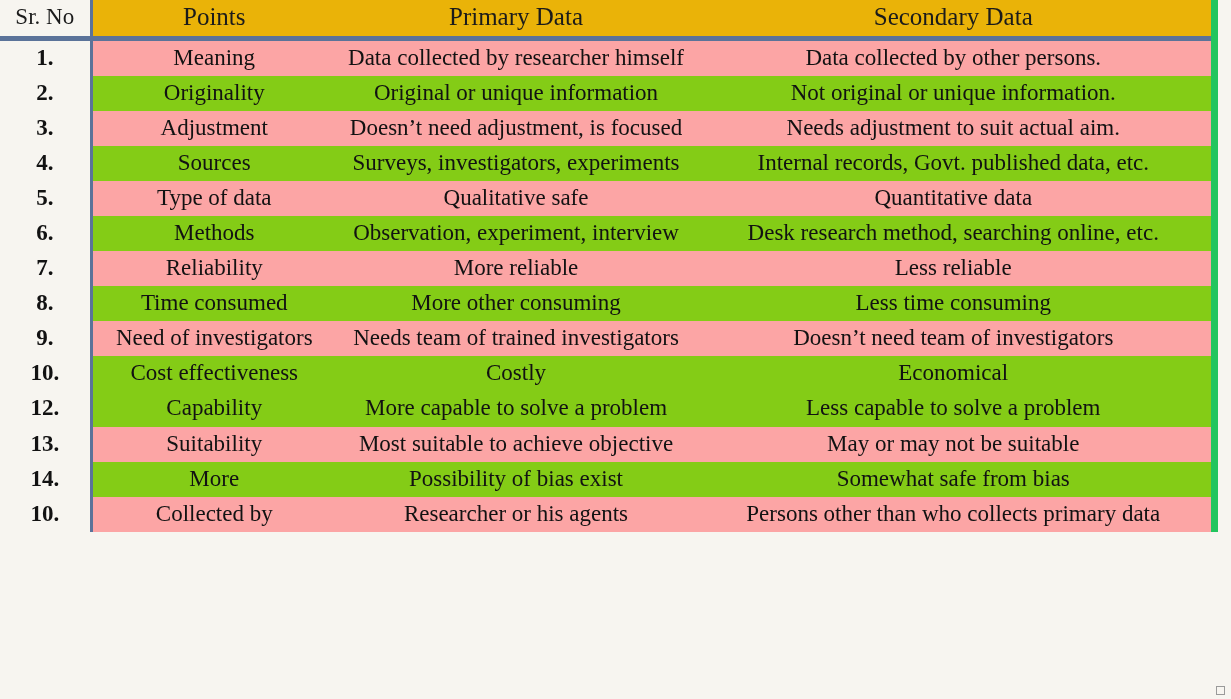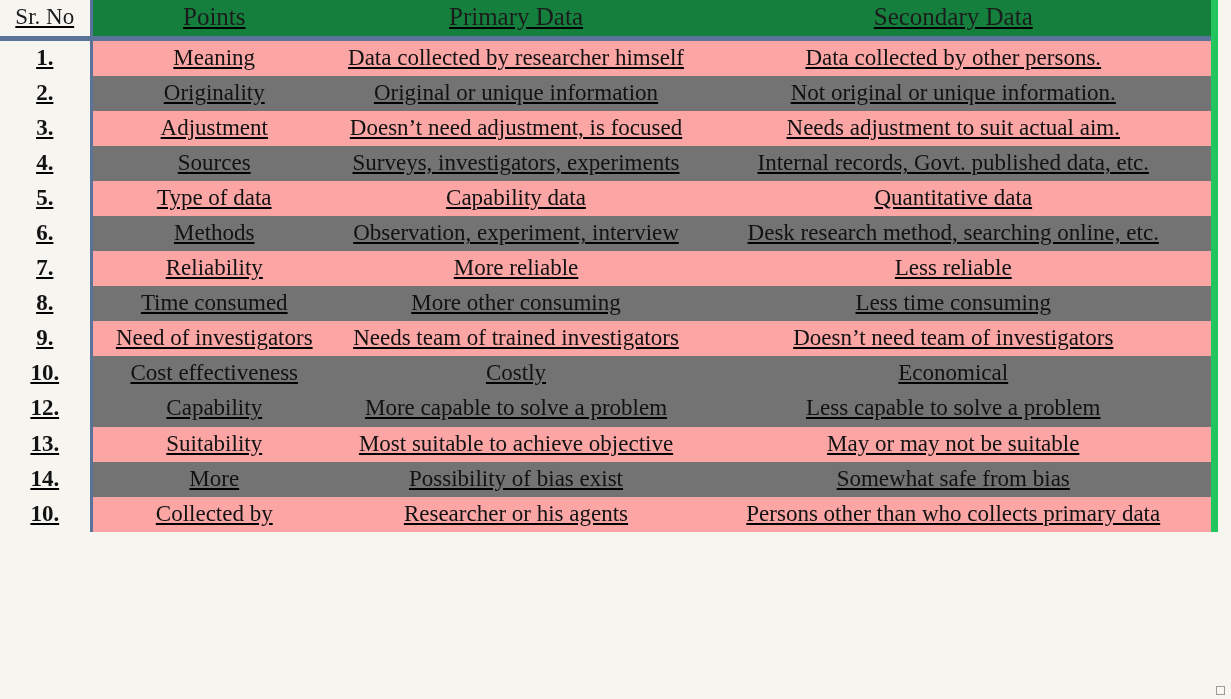--- a/index.html
+++ b/index.html
@@ -12,38 +12,37 @@
     background: #f7f5f0;
     font-family: "Liberation Serif", "DejaVu Serif", serif;
     overflow: hidden;
   }
 
   .sheet {
     position: relative;
     width: 1231px;
     height: 699px;
     background: #f7f5f0;
-    text-decoration: underline;
   }
 
   table.cmp {
     border-collapse: collapse;
     table-layout: fixed;
     width: 1214px;
     margin: 0;
   }
 
   col.c-sr    { width: 91px; }
   col.c-pt    { width: 245px; }
   col.c-pri   { width: 360px; }
   col.c-sec   { width: 518px; }
 
   
   thead th {
-    background: #15803d;
+    background: #eab308;
     font-weight: normal;
     font-size: 25px;
     color: #1b1b1b;
     text-align: center;
     padding: 3px 4px 5px 4px;
     vertical-align: middle;
     border: none;
   }
   thead th.h-sr {
     background: #f7f5f0;
@@ -66,21 +65,21 @@
     color: #121212;
     text-align: center;
     vertical-align: top;
     padding: 3px 6px 4px 6px;
     line-height: 1.22;
     border: none;
   }
 
   
   tbody tr.odd td.striped  { background: #fca5a5; }
-  tbody tr.even td.striped { background: #737373; }
+  tbody tr.even td.striped { background: #84cc16; }
 
   
   td.sr {
     background: #f7f5f0;
     font-weight: bold;
     font-size: 23px;
     text-align: center;
     vertical-align: top;
     padding-top: 3px;
   }
@@ -155,21 +154,21 @@
         </tr>
         <tr class="even">
           <td class="sr">4.</td>
           <td class="striped">Sources</td>
           <td class="striped">Surveys, investigators, experiments</td>
           <td class="striped last">Internal records, Govt. published data, etc.</td>
         </tr>
         <tr class="odd">
           <td class="sr">5.</td>
           <td class="striped">Type of data</td>
-          <td class="striped">Capability data</td>
+          <td class="striped">Qualitative safe</td>
           <td class="striped last">Quantitative data</td>
         </tr>
         <tr class="even">
           <td class="sr">6.</td>
           <td class="striped">Methods</td>
           <td class="striped">Observation, experiment, interview</td>
           <td class="striped last">Desk research method, searching online, etc.</td>
         </tr>
         <tr class="odd">
           <td class="sr">7.</td>

